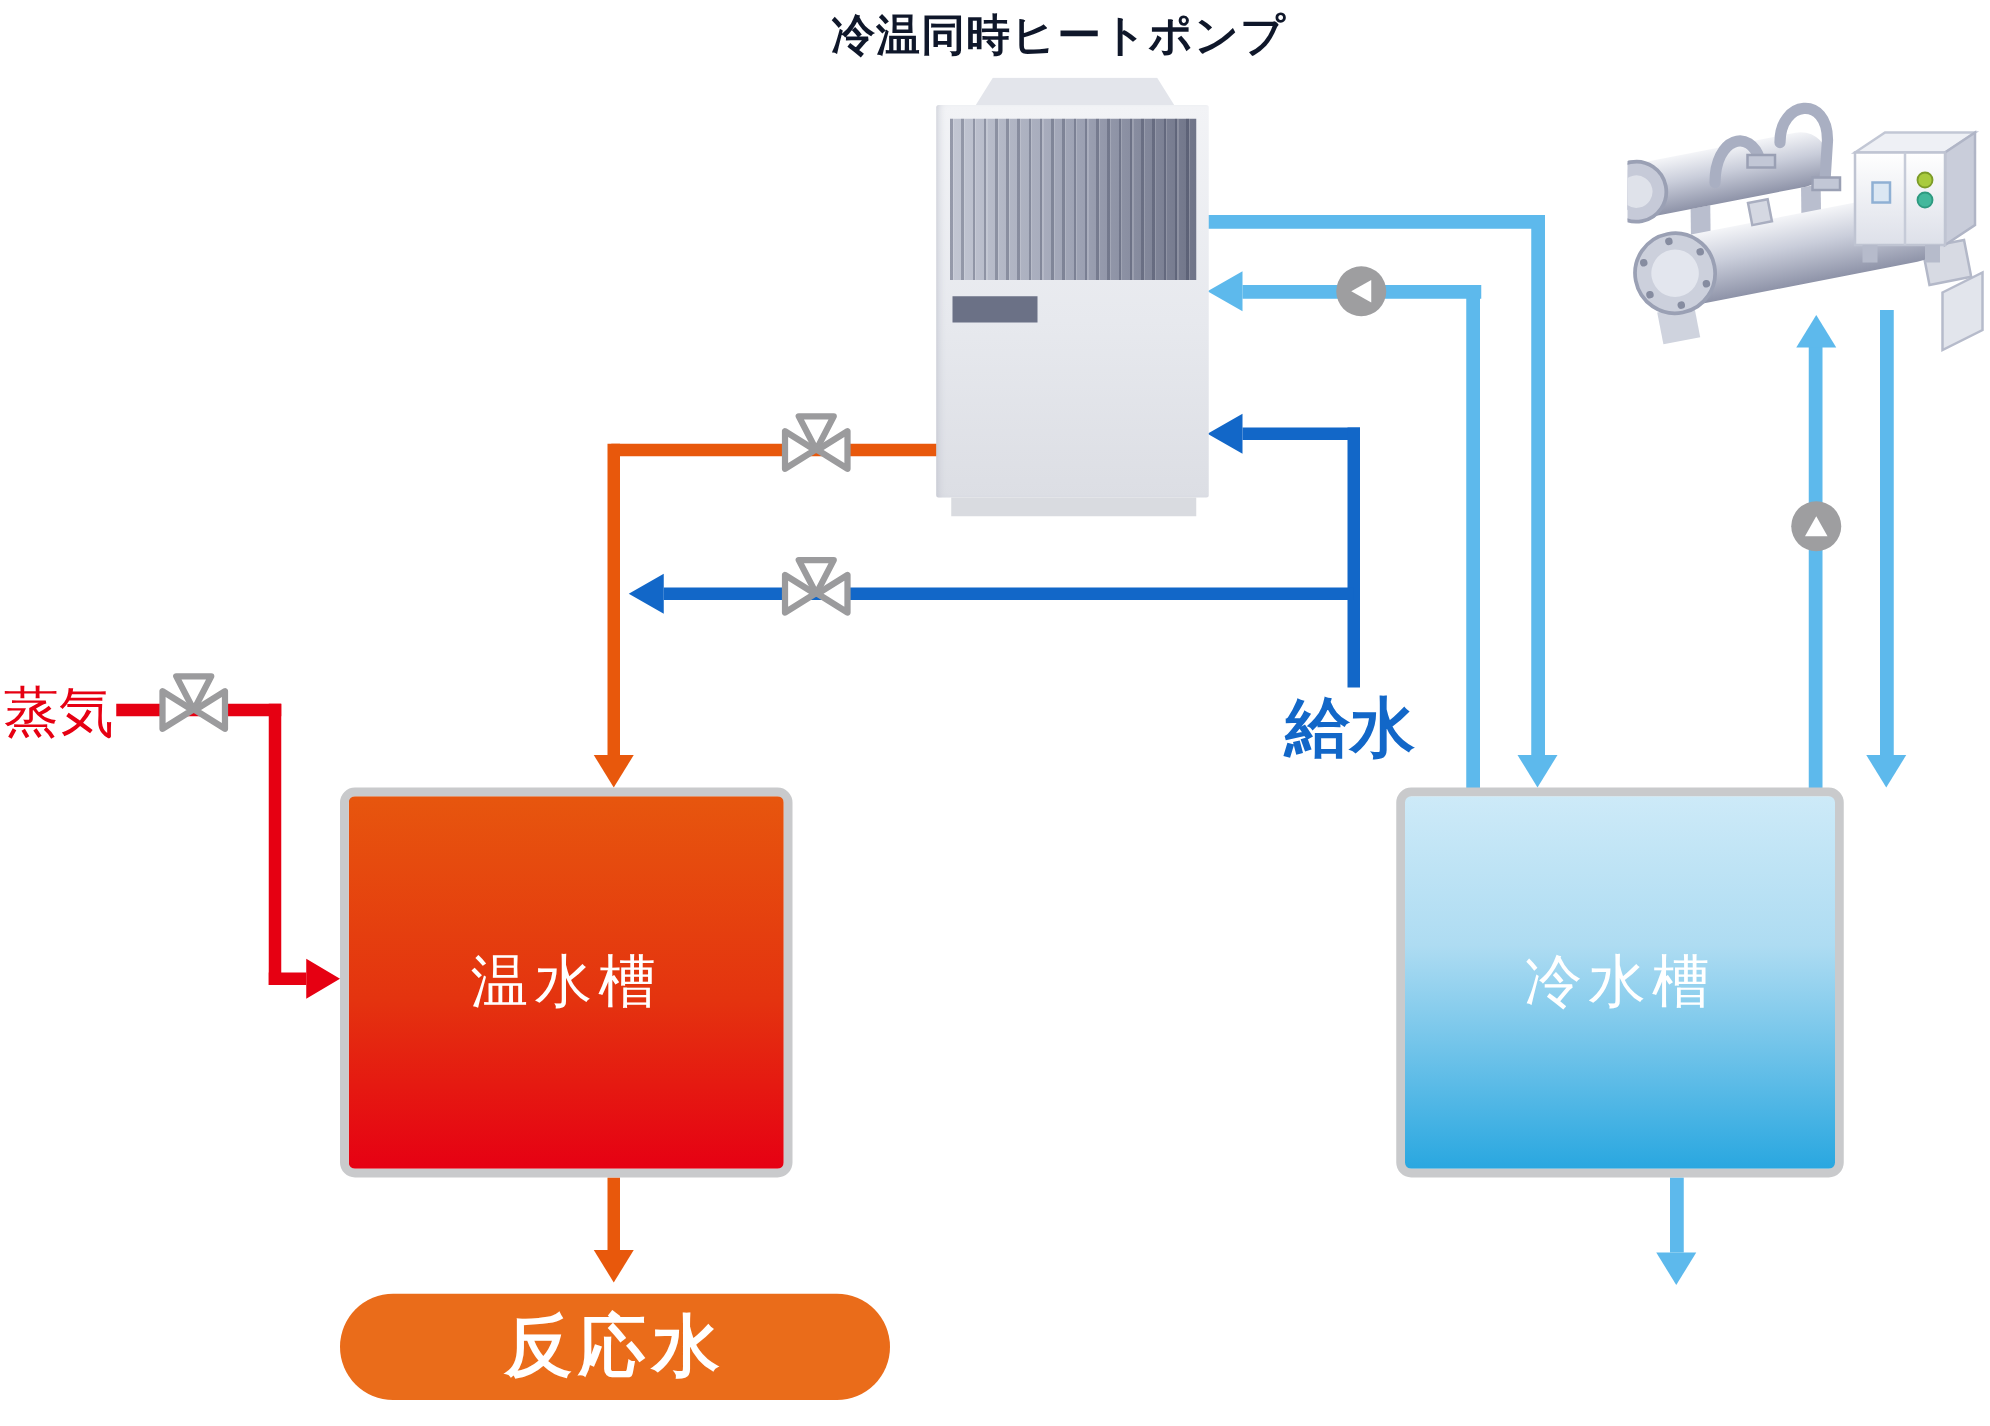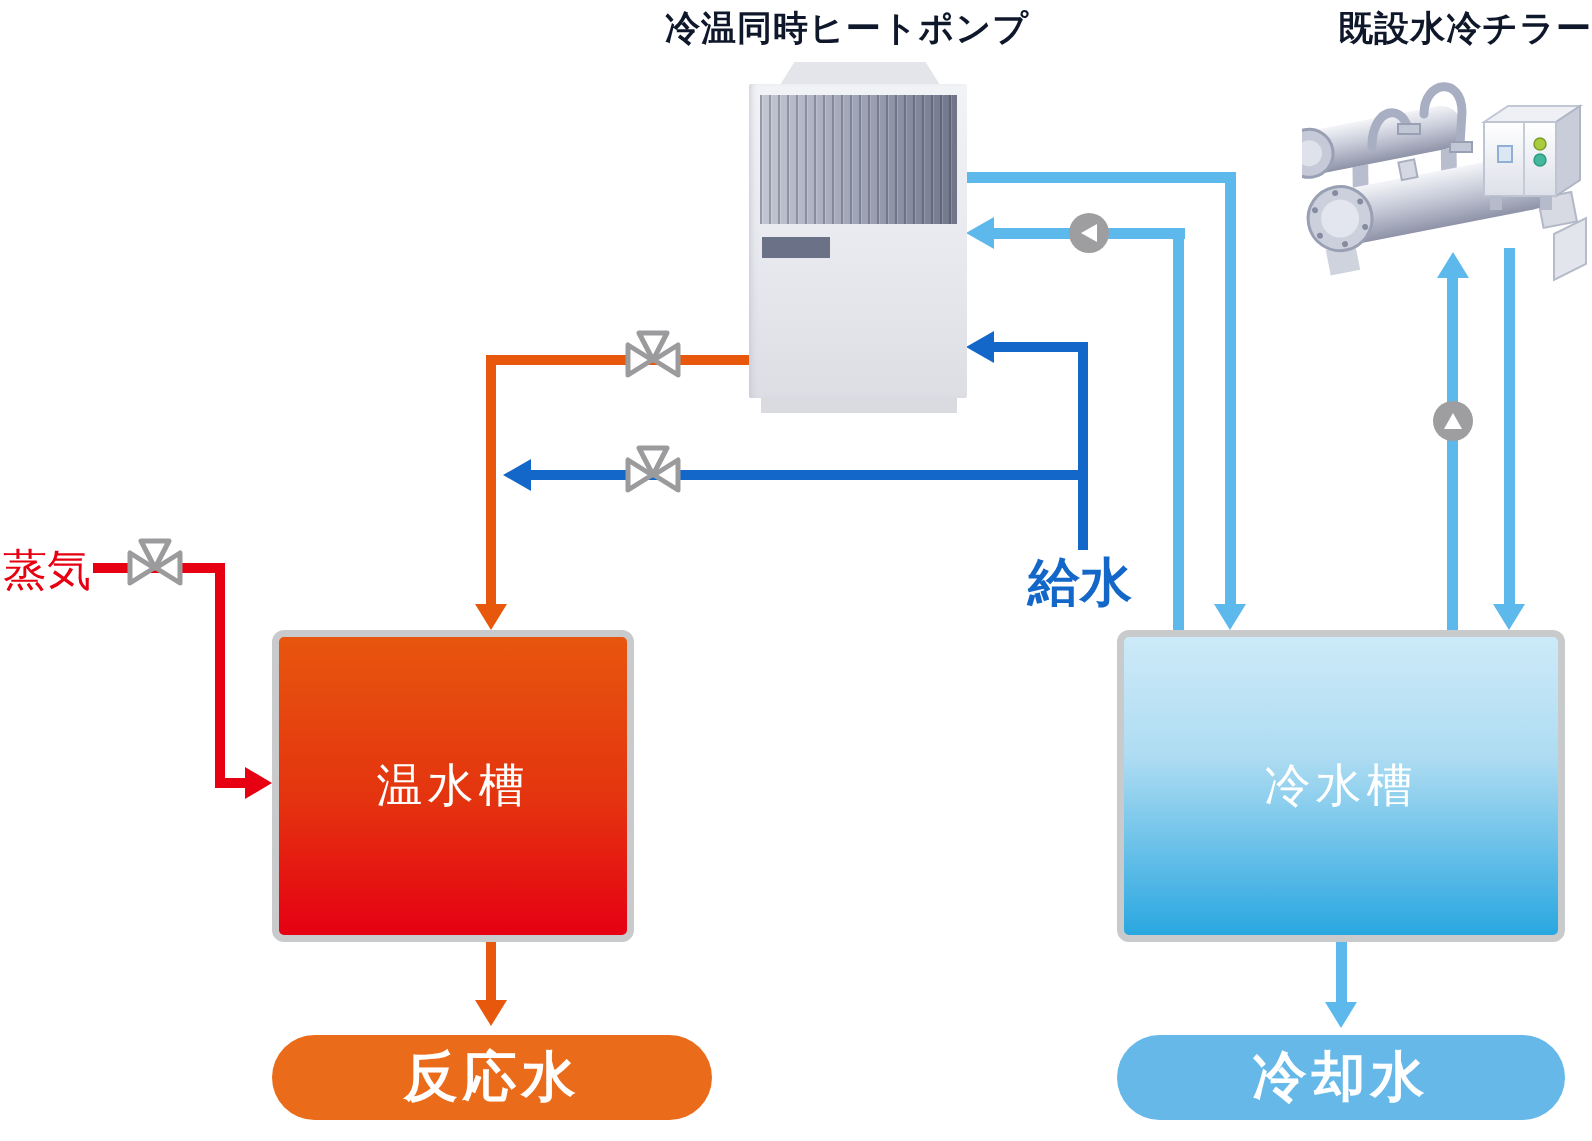--- a/index.html
+++ b/index.html
@@ -45,39 +45,38 @@
       repeating-linear-gradient(90deg, rgba(44,50,74,0.30) 0 2px, rgba(255,255,255,0.16) 2px 3px, rgba(0,0,0,0) 3px 9px),
       linear-gradient(90deg,#c3c7d3 0%,#9ba0b2 55%,#6f7488 100%);}
   .hp-chip{left:762px;top:237px;width:68px;height:21px;background:#6b7186;}
   .hp-base{left:761px;top:398px;width:196px;height:15px;background:#d9dbe0;}
 
   
   .tank{position:absolute;z-index:2;box-sizing:border-box;border:7px solid #c9cacc;border-radius:12px;
     display:flex;align-items:center;justify-content:center;}
   .tank-hot{left:272px;top:630px;width:362px;height:312px;
     background:linear-gradient(180deg,#e7560e 0%,#e4330f 55%,#e60013 100%);}
-  .tank-cold{left:1117px;top:630px;width:448px;height:312px;
+  .tank-cold{left:1117px;top:630px;width:358px;height:312px;
     background:linear-gradient(180deg,#cdeaf8 0%,#aedcf2 40%,#29a7e0 100%);text-align:center;}
   .tank-label{color:#fff;font-size:46px;letter-spacing:5px;}
 
   
   .pill{position:absolute;z-index:2;border-radius:43px;display:flex;align-items:center;justify-content:center;
     color:#fff;font-size:54px;font-weight:bold;letter-spacing:5px;}
   .pill-hot{left:272px;top:1035px;width:440px;height:85px;background:#ea6c1a;}
   .pill-cold{left:1117px;top:1035px;width:448px;height:85px;background:#66b8e9;}
 
   .chiller{position:absolute;left:1302px;top:58px;width:290px;height:240px;z-index:2;}
 </style>
 </head>
 <body>
 
 <div class="canvas">
 
   <div class="title hp-title">冷温同時ヒートポンプ</div>
-  <div class="title ch-title">既設水冷チラー</div>
   <div class="steam-label">蒸気</div>
   <div class="feed-label">給水</div>
 
   <div class="pipe red" style="left:93px;top:563px;width:132px;height:10px;"></div>
   <div class="pipe red" style="left:215px;top:563px;width:10px;height:225px;"></div>
   <div class="pipe red" style="left:215px;top:778px;width:30px;height:10px;"></div>
   <div class="arr arr-right-red" style="left:245px;top:767px;"></div>
 
   <div class="pipe orange" style="left:489px;top:355px;width:261px;height:10px;"></div>
   <div class="pipe orange" style="left:486px;top:355px;width:10px;height:249px;"></div>
@@ -205,17 +204,14 @@
   <div class="tank tank-hot">
     <span class="tank-label">温水槽</span>
   </div>
   <div class="tank tank-cold">
     <span class="tank-label">冷水槽</span>
   </div>
 
   <div class="pill pill-hot">
     <span>反応水</span>
   </div>
-  <div class="pill pill-cold">
-    <span>冷却水</span>
-  </div>
 
 </div>
 
 </body></html>

